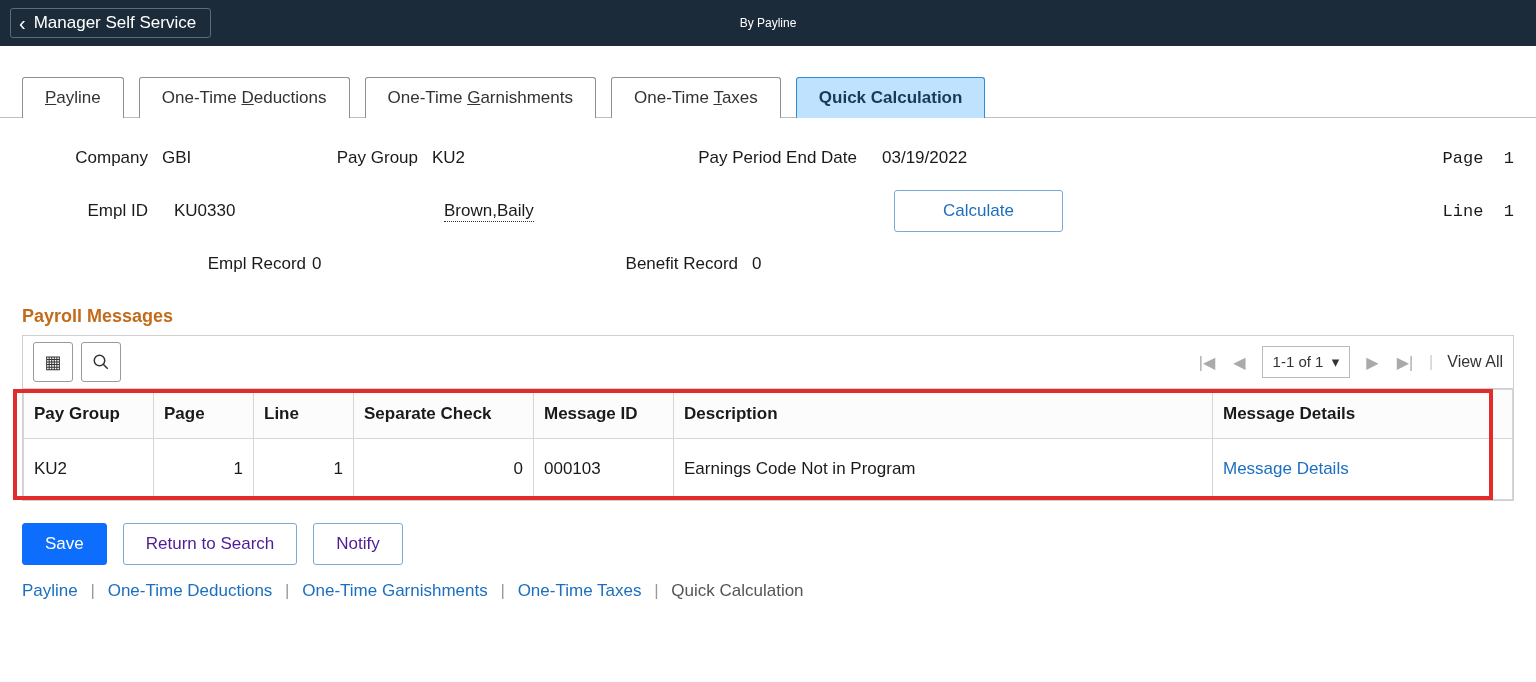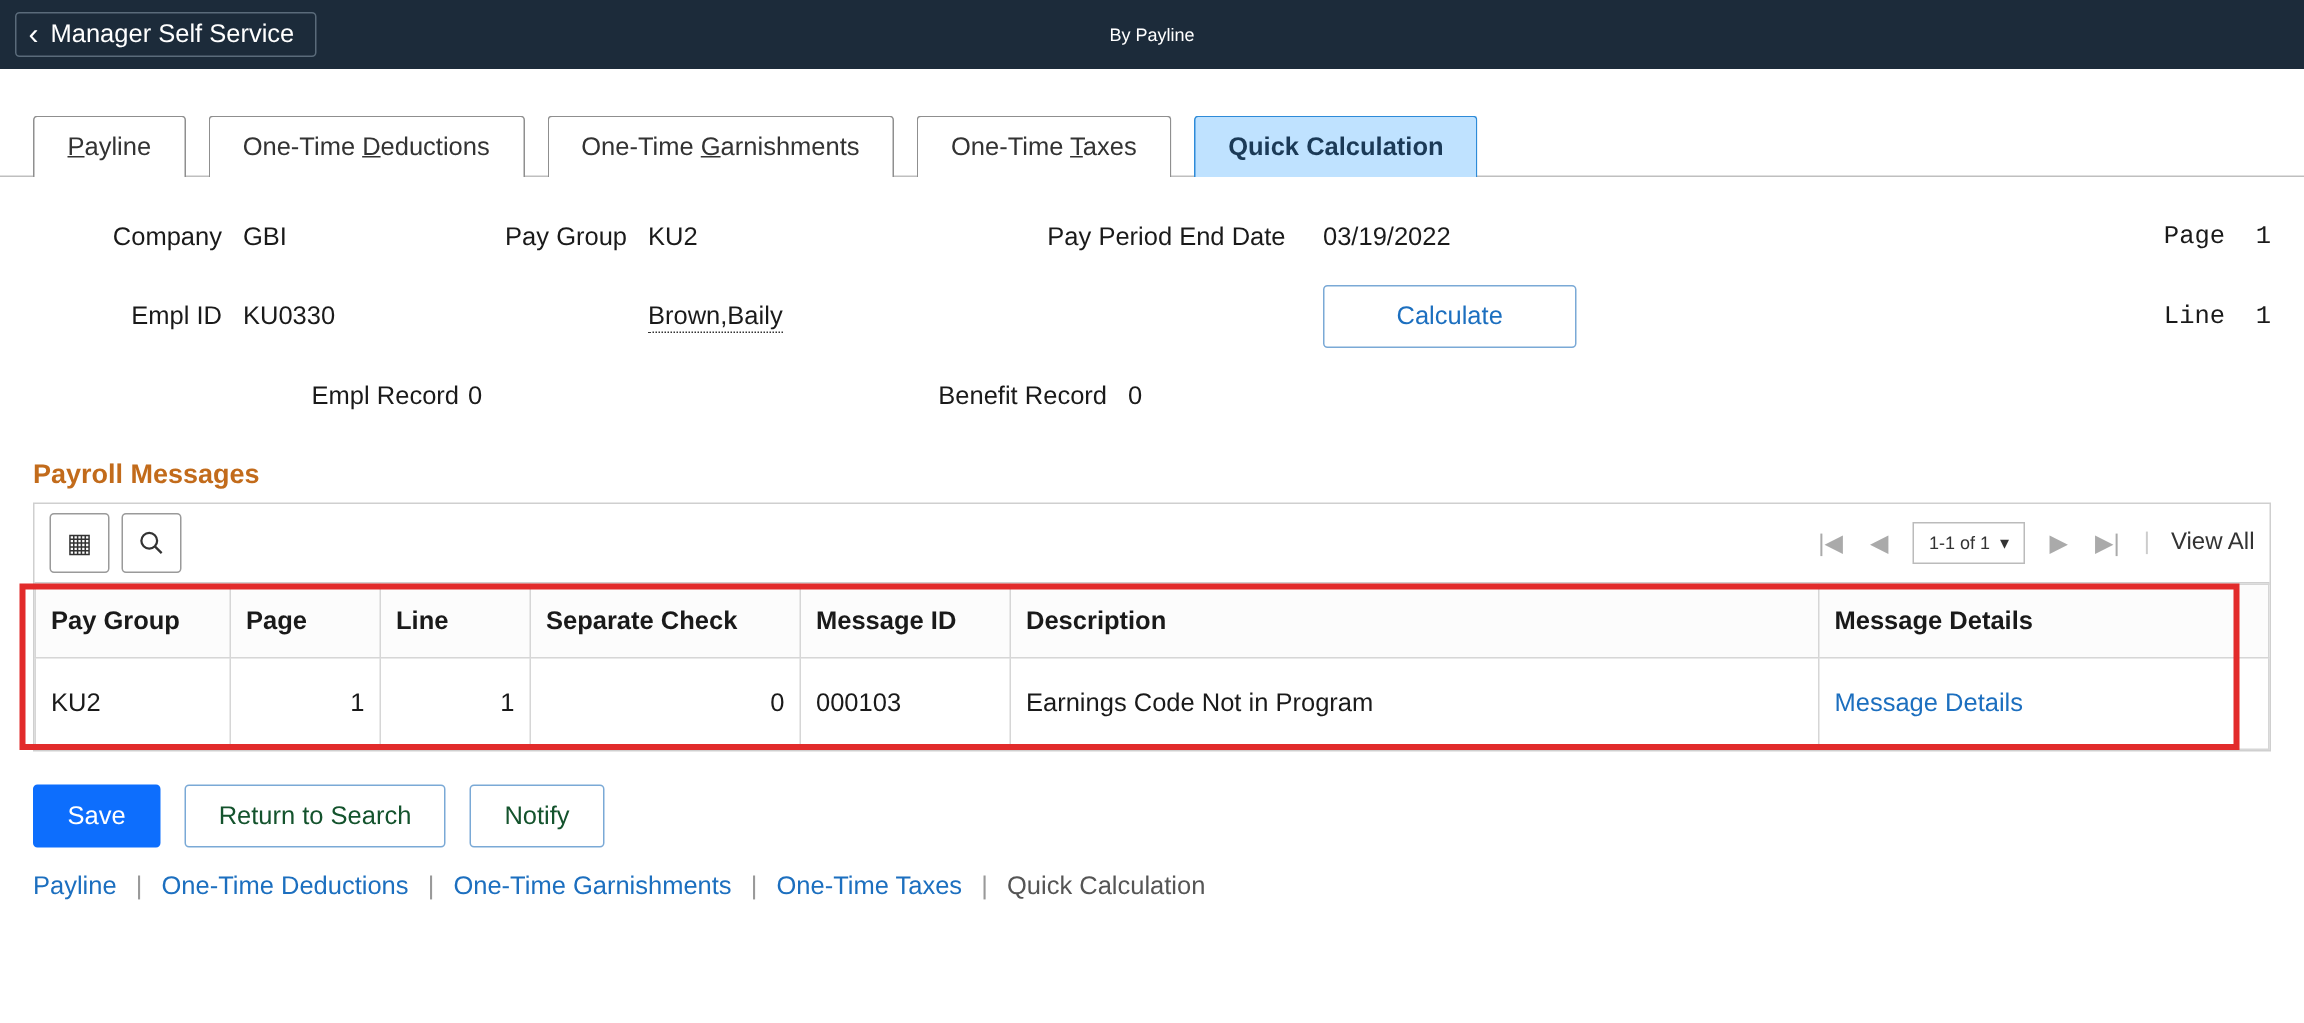--- a/index.html
+++ b/index.html
@@ -118,21 +118,21 @@
     margin-left: auto;
     display: flex;
     align-items: center;
     gap: 14px;
     color: #888;
   }
   .nav-arrow { font-size: 16px; color:#aaa; cursor:pointer; padding:4px 2px;}
   .page-select {
     border: 1px solid #bbb;
     padding: 6px 10px;
-    font-size: 12px;
+    font-size: 15px;
     color:#333;
     background:#fff;
     cursor:pointer;
   }
   .divider { color:#ccc; }
   .view-all { color:#333; cursor:pointer; }
 
   .grid-wrap { position: relative; }
   .highlight-box {
     position: absolute;
@@ -161,21 +161,21 @@
 
   
   .footer-btns {
     display:flex;
     gap: 16px;
     padding: 22px 0 10px 0;
   }
   .btn {
     border: 1px solid #7aa9d6;
     background:#fff;
-    color:#14532d;
+    color:#4c1d95;
     padding: 10px 22px;
     font-size: 17px;
     border-radius: 3px;
     cursor:pointer;
   }
   .btn.primary {
     background:#0d6efd;
     border-color:#0d6efd;
     color:#fff;
   }
@@ -219,21 +219,21 @@
       <div style="width:220px; text-align:right; padding-right:25px;">Pay Period End Date</div>
       <div style="width:160px;">03/19/2022</div>
       <div style="flex:1;"></div>
       <div class="page-line">
         <span>Page</span>&nbsp;&nbsp;<span>1</span>
       </div>
     </div>
 
     <div style="display:flex; align-items:center;">
       <div style="width:140px; text-align:right; padding-right:14px;">Empl ID</div>
-      <div style="width:150px;">KU0330</div>
+      <div style="width:150px;margin-left:12px;">KU0330</div>
       <div style="width:120px;"></div>
       <div style="width:230px;"><span class="dotted-link">Brown,Baily</span></div>
       <div style="width:220px;"></div>
       <div style="width:260px;"><button class="calc-btn">Calculate</button></div>
       <div style="flex:1;"></div>
       <div class="page-line">
         <span>Line</span>&nbsp;&nbsp;<span>1</span>
       </div>
     </div>
 

